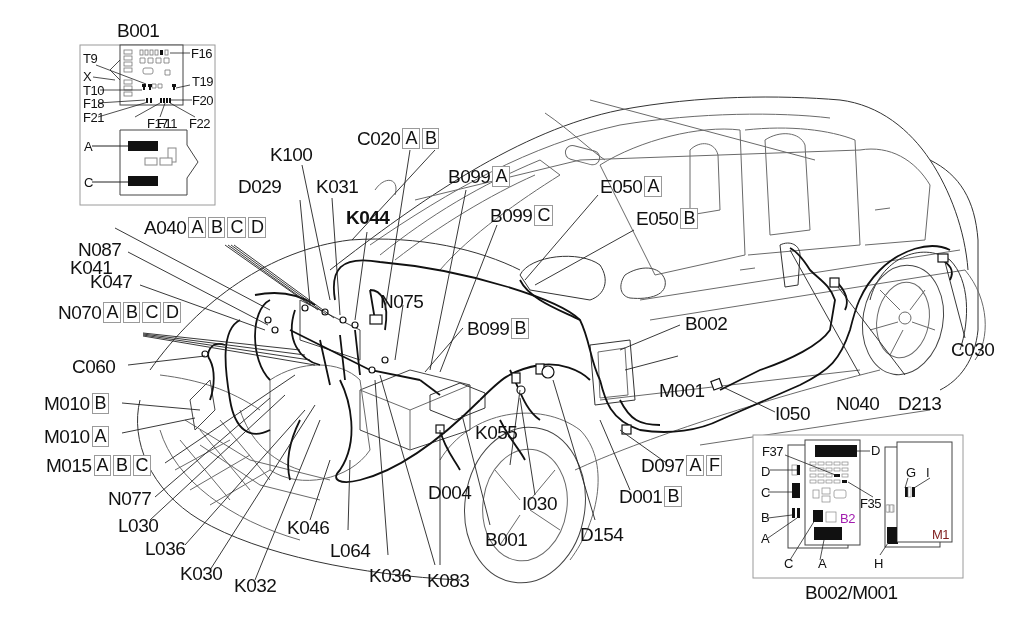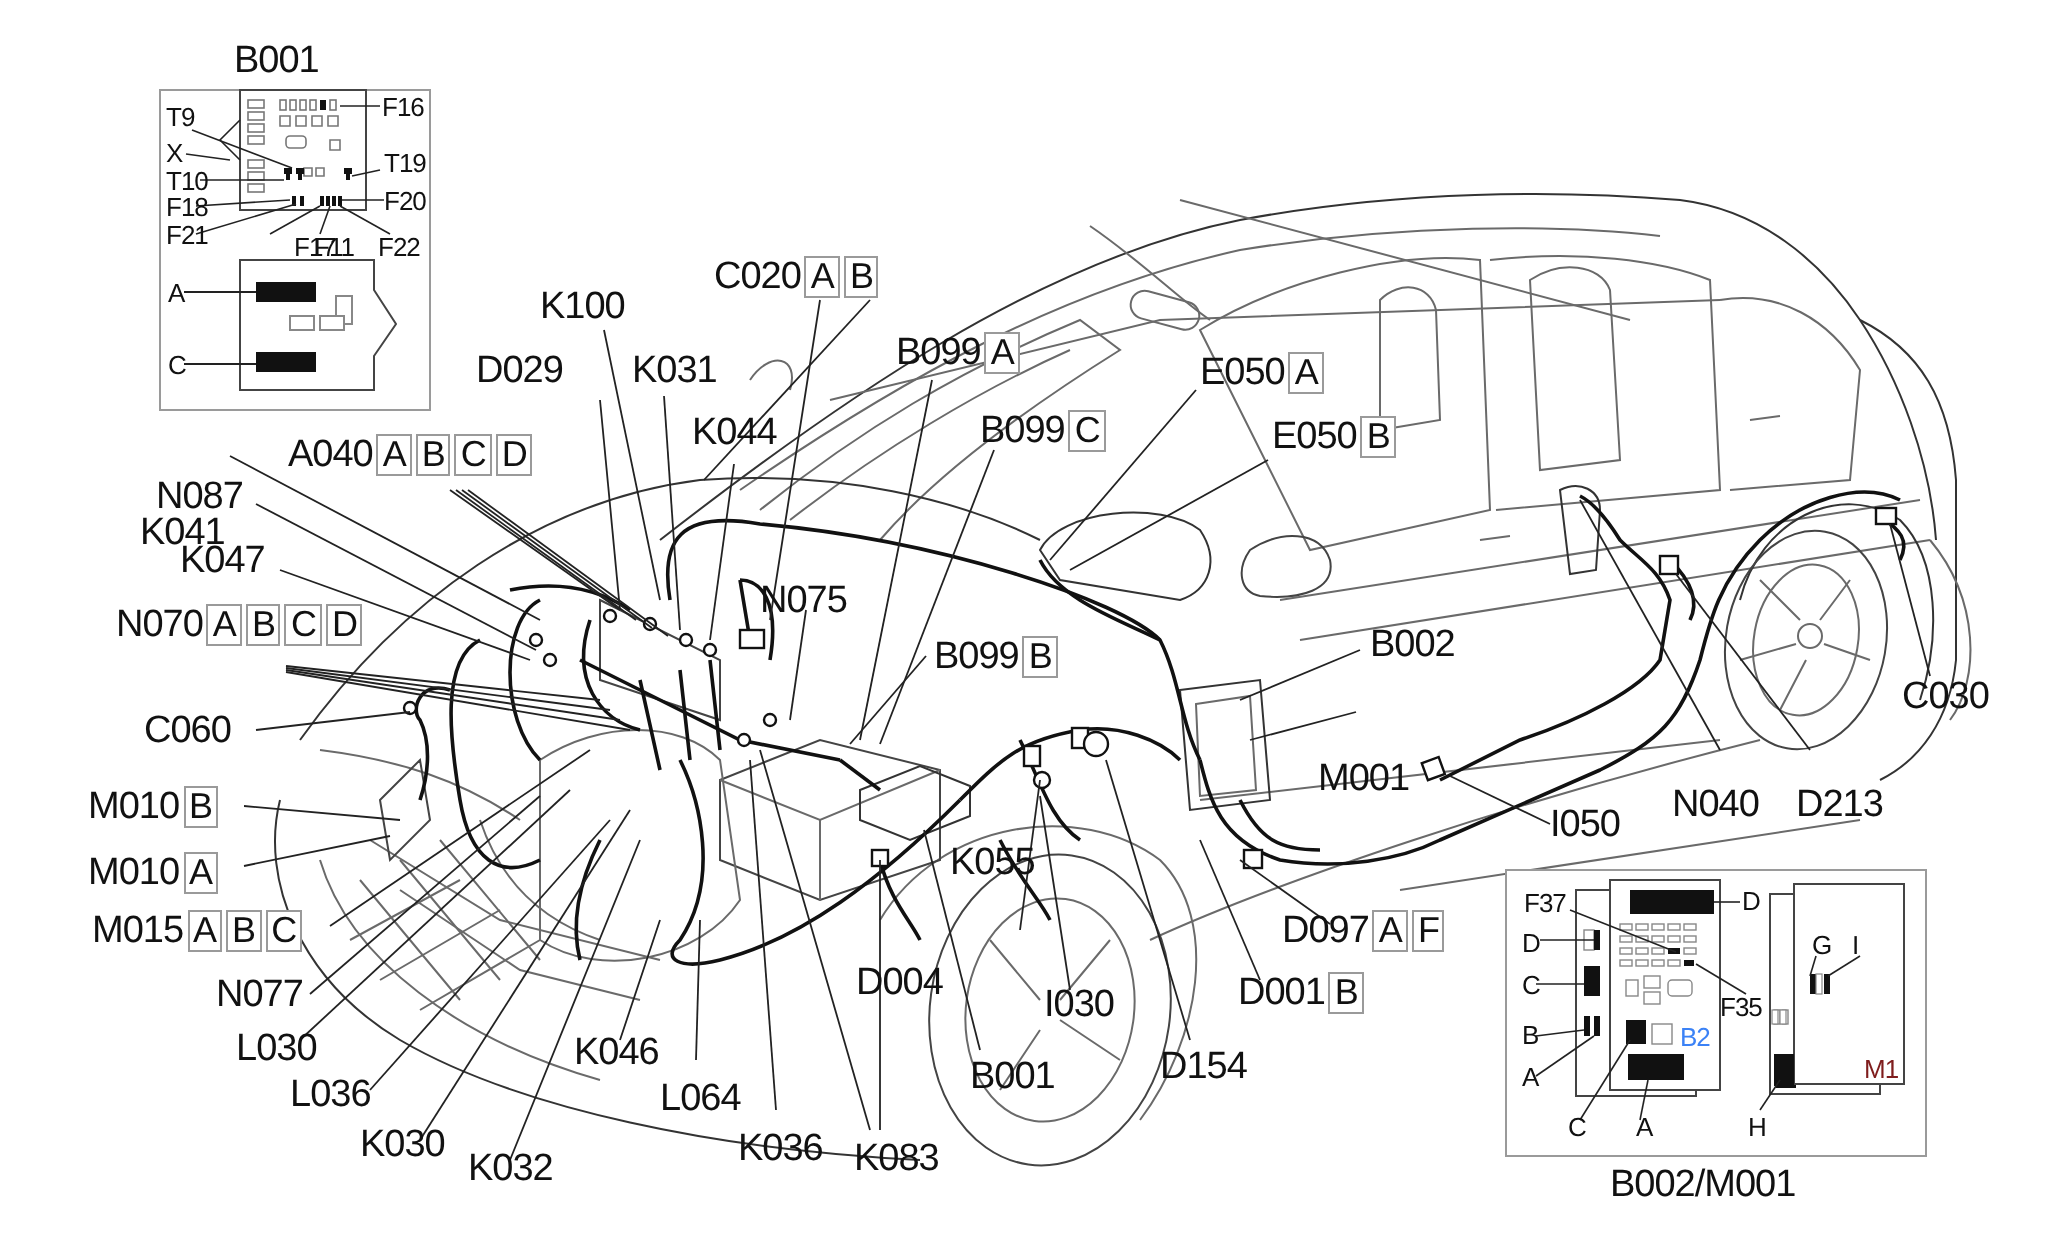--- a/index.html
+++ b/index.html
@@ -337,29 +337,29 @@
 <div class="lbl small" style="left:761px;top:486px;">C</div>
 <div class="lbl small" style="left:761px;top:511px;">B</div>
 <div class="lbl small" style="left:761px;top:532px;">A</div>
 <div class="lbl small" style="left:784px;top:557px;">C</div>
 <div class="lbl small" style="left:818px;top:557px;">A</div>
 <div class="lbl small" style="left:874px;top:557px;">H</div>
 <div class="lbl small" style="left:871px;top:444px;">D</div>
 <div class="lbl small" style="left:860px;top:497px;">F35</div>
 <div class="lbl small" style="left:906px;top:466px;">G</div>
 <div class="lbl small" style="left:926px;top:466px;">I</div>
-<div class="lbl small" style="left:840px;top:512px;color:#3b82f6;">B2</div>
+<div class="lbl small" style="left:840px;top:512px;color:#a21caf;">B2</div>
 <div class="lbl small" style="left:932px;top:528px;color:#7f1d1d;">M1</div>
 
 <div id="callouts">
     <div class="lbl" style="left: 357px; top: 128px;"><span class="code">C020</span><span class="box">A</span><span class="box">B</span></div>
     <div class="lbl" style="left: 270px; top: 144px;"><span class="code">K100</span></div>
     <div class="lbl" style="left: 238px; top: 176px;"><span class="code">D029</span></div>
     <div class="lbl" style="left: 316px; top: 176px;"><span class="code">K031</span></div>
-    <div class="lbl" style="left: 346px; top: 207px;"><span class="code">K044</span></div>
+    <div class="lbl" style="left: 346px; top: 207px; font-weight: bold;"><span class="code">K044</span></div>
     <div class="lbl" style="left: 448px; top: 166px;"><span class="code">B099</span><span class="box">A</span></div>
     <div class="lbl" style="left: 490px; top: 205px;"><span class="code">B099</span><span class="box">C</span></div>
     <div class="lbl" style="left: 600px; top: 176px;"><span class="code">E050</span><span class="box">A</span></div>
     <div class="lbl" style="left: 636px; top: 208px;"><span class="code">E050</span><span class="box">B</span></div>
     <div class="lbl" style="left: 70px; top: 210px; margin-top: 47px;"><span class="code">K041</span></div>
     <div class="lbl" style="left: 144px; top: 217px;"><span class="code">A040</span><span class="box">A</span><span class="box">B</span><span class="box">C</span><span class="box">D</span></div>
     <div class="lbl" style="left: 78px; top: 239px;"><span class="code">N087</span></div>
     <div class="lbl" style="left: 90px; top: 271px;"><span class="code">K047</span></div>
     <div class="lbl" style="left: 58px; top: 302px;"><span class="code">N070</span><span class="box">A</span><span class="box">B</span><span class="box">C</span><span class="box">D</span></div>
     <div class="lbl" style="left: 380px; top: 291px; text-align: center;"><span class="code">N075</span></div>

